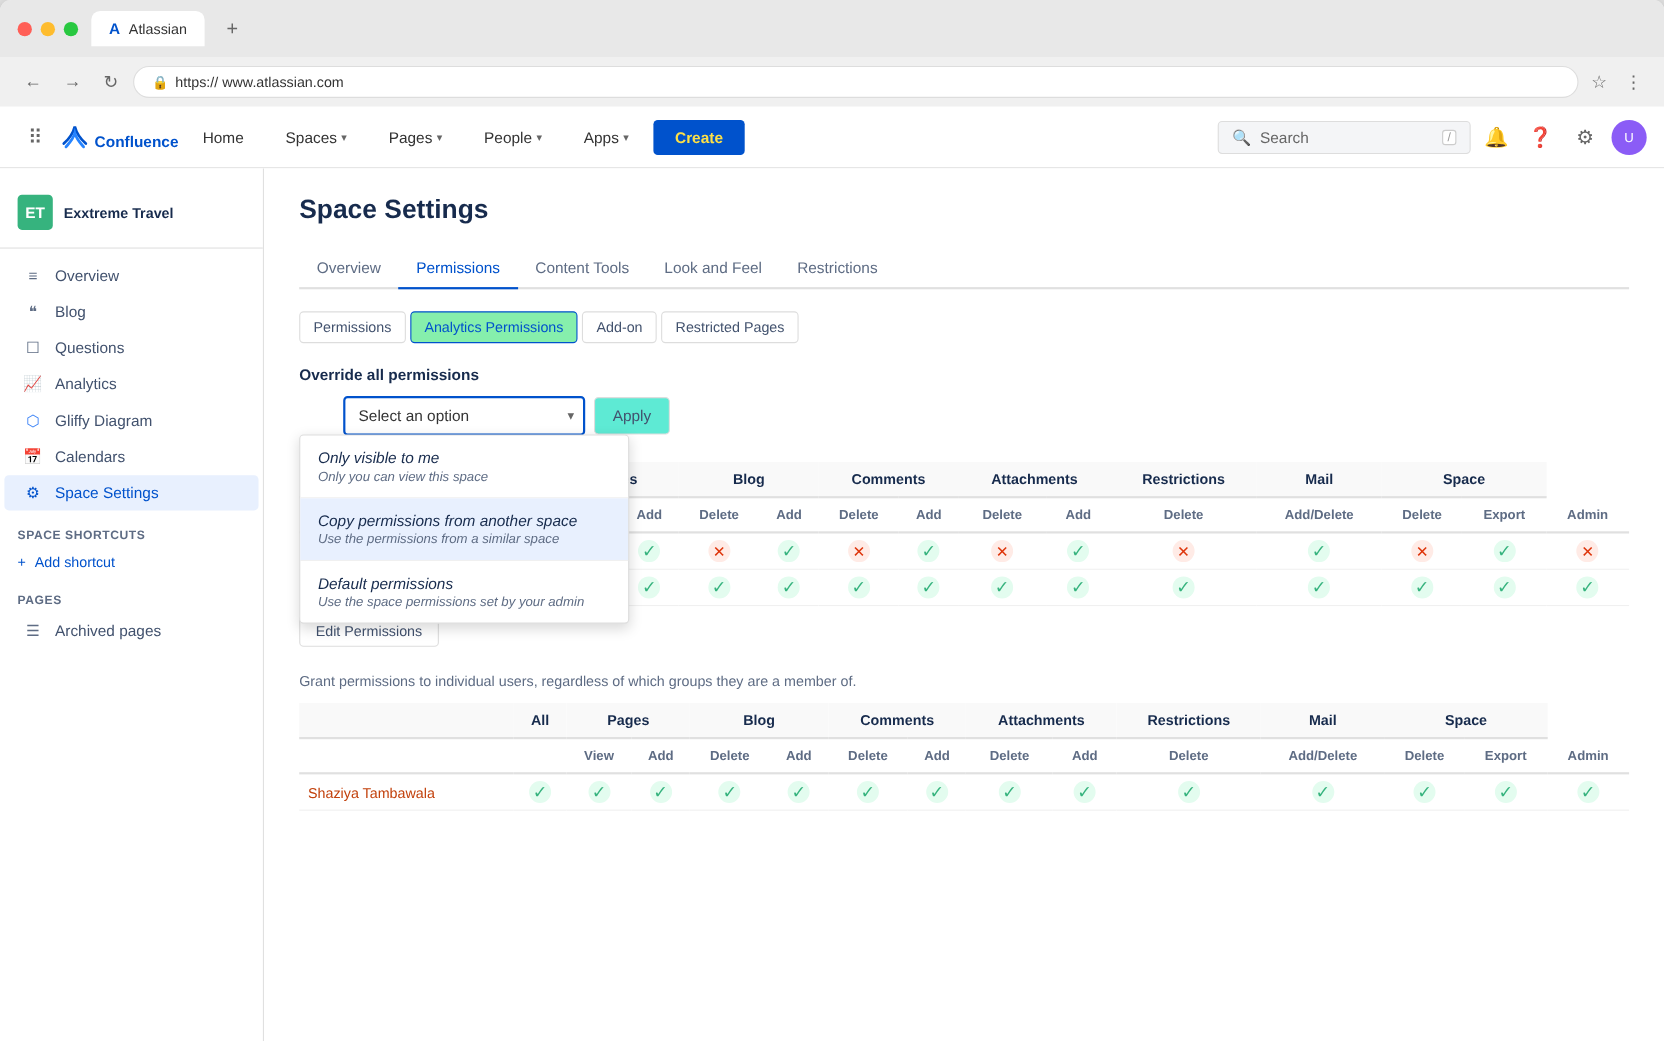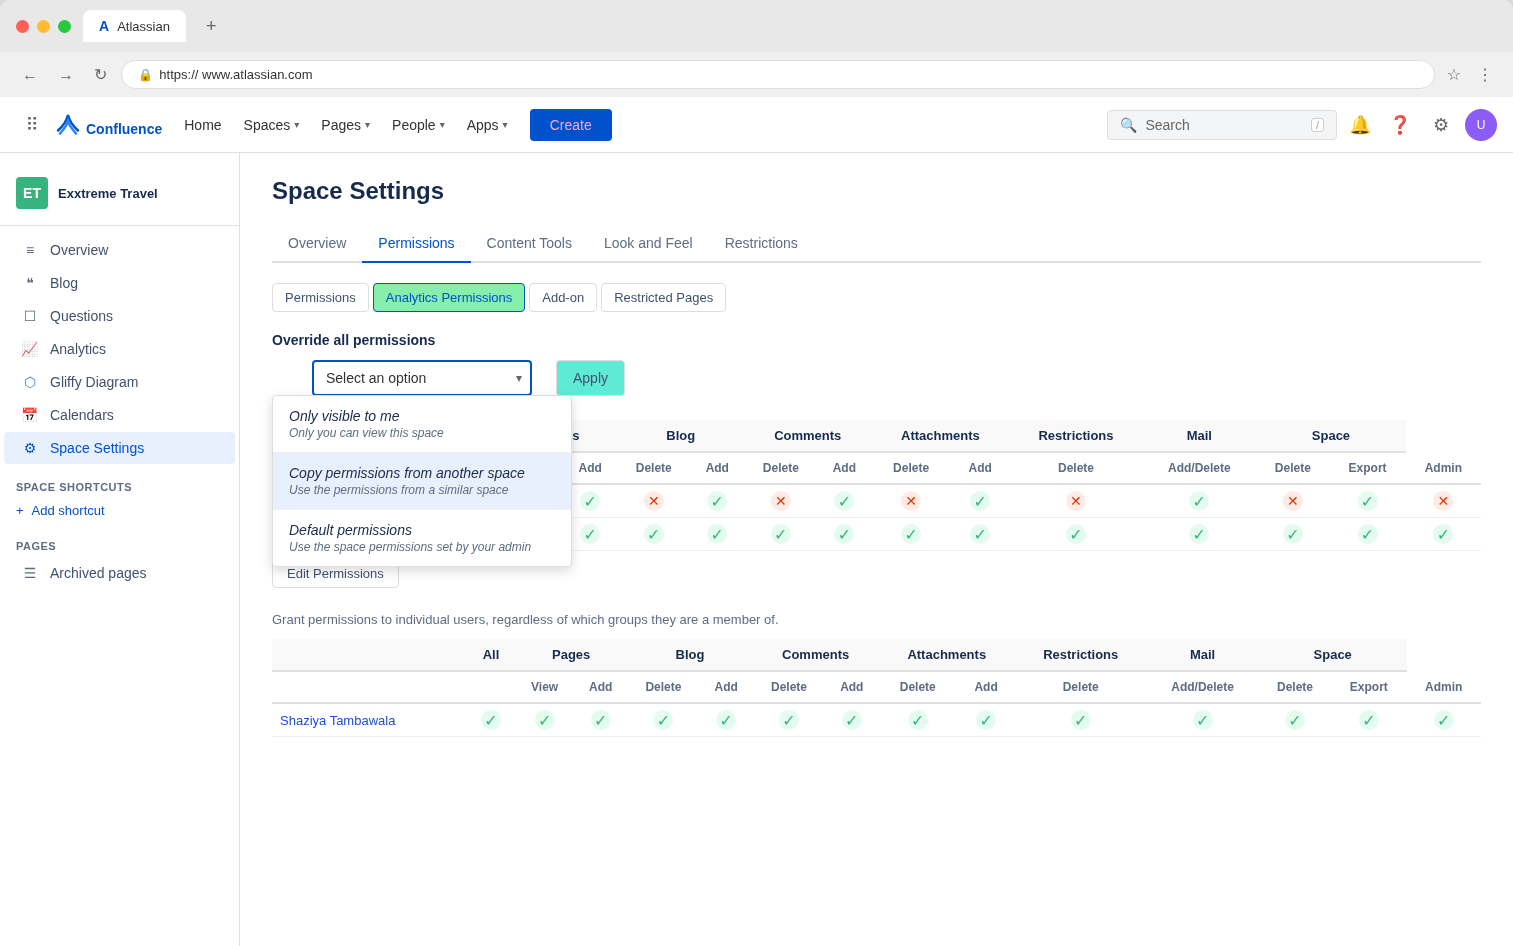--- a/index.html
+++ b/index.html
@@ -23,24 +23,24 @@
     .browser-action-btn { background: none; border: none; cursor: pointer; color: #666; font-size: 16px; padding: 4px; }
 
     
     .app { background: #fff; display: flex; flex-direction: column; height: calc(946px - 80px); }
 
     
     .topnav { background: #fff; border-bottom: 1px solid #e0e0e0; padding: 0 16px; display: flex; align-items: center; height: 56px; gap: 4px; }
     .nav-grid-icon { color: #666; font-size: 20px; margin-right: 4px; cursor: pointer; }
     .confluence-logo { display: flex; align-items: flex-end; gap: 6px; color: #0052CC; font-weight: 600; font-size: 14px; text-decoration: none; margin-right: 8px; }
     .confluence-logo svg { width: 24px; height: 24px; }
-    .nav-links { display: flex; align-items: center; gap: 2px; }
+    .nav-links { display: flex; align-items: center; gap: 18px; }
     .nav-link { padding: 8px 10px; color: #333; text-decoration: none; font-size: 14px; border-radius: 4px; display: flex; align-items: center; gap: 4px; cursor: pointer; }
     .nav-link .chevron { font-size: 10px; color: #666; }
-    .create-btn { background: #0052CC; color: #f9a8d4; border: none; border-radius: 4px; padding: 8px 20px; font-size: 14px; font-weight: 400; cursor: pointer; margin-left: 8px; }
+    .create-btn { background: #0052CC; color: #fde047; border: none; border-radius: 4px; padding: 8px 20px; font-size: 14px; font-weight: 700; cursor: pointer; margin-left: 8px; }
     .nav-right { margin-left: auto; display: flex; align-items: center; gap: 8px; }
     .search-box { background: #f4f5f7; border: 1px solid #ddd; border-radius: 4px; padding: 6px 12px; font-size: 14px; width: 230px; display: flex; align-items: center; gap: 8px; color: #666; cursor: text; }
     .search-shortcut { background: #fff; border: 1px solid #ccc; border-radius: 3px; padding: 0 4px; font-size: 11px; color: #999; margin-left: auto; }
     .icon-btn { background: none; border: none; cursor: pointer; color: #666; font-size: 18px; padding: 6px; border-radius: 50%; display: flex; align-items: center; justify-content: center; width: 32px; height: 32px; }
     .avatar { width: 32px; height: 32px; border-radius: 50%; background: #8B5CF6; display: flex; align-items: center; justify-content: center; color: white; font-size: 12px; cursor: pointer; }
 
     
     .content-layout { display: flex; flex: 1; overflow: hidden; }
 
     
@@ -65,42 +65,42 @@
     .tab.active { color: #0052CC; border-bottom: 2px solid #0052CC; font-weight: 500; }
 
     
     .sub-tab-bar { display: flex; gap: 4px; margin-bottom: 20px; }
     .sub-tab { padding: 6px 12px; color: #42526E; cursor: pointer; font-size: 13px; border: 1px solid #ddd; border-radius: 4px; background: #fff; }
     .sub-tab.active { background: #86efac; color: #0052CC; border-color: #0052CC; }
 
     
     .override-section { margin-bottom: 24px; }
     .override-title { font-size: 14px; font-weight: 600; color: #172B4D; margin-bottom: 12px; }
-    .override-row { display: flex; gap: 24px; position: relative; padding-left: 40px; }
+    .override-row { display: flex; align-items: center; gap: 8px; position: relative; padding-left: 40px; }
     .select-wrapper { position: relative; width: 220px; }
     .select-dropdown { width: 100%; padding: 8px 32px 8px 12px; border: 2px solid #0052CC; border-radius: 4px; font-size: 14px; color: #333; background: #fff; appearance: none; cursor: pointer; }
     .select-arrow { position: absolute; right: 10px; top: 50%; transform: translateY(-50%); color: #666; pointer-events: none; font-size: 12px; }
     .apply-btn { padding: 8px 16px; background: #5eead4; border: 1px solid #ddd; border-radius: 4px; font-size: 14px; color: #42526E; cursor: pointer; }
 
     
     .dropdown-menu { position: absolute; top: 100%; left: 0; width: 300px; background: #fff; border: 1px solid #ddd; border-radius: 4px; box-shadow: 0 4px 12px rgba(0,0,0,0.15); z-index: 100; margin-top: 2px; }
     .dropdown-item { padding: 12px 16px; cursor: pointer; border-bottom: 1px solid #f0f0f0; }
     .dropdown-item:last-child { border-bottom: none; }
     .dropdown-item.highlighted { background: #e8f0fe; }
     .dropdown-item-title { font-size: 14px; color: #172B4D; font-weight: 500; margin-bottom: 2px; }
     .dropdown-item-desc { font-size: 12px; color: #5E6C84; }
 
     
     .section-title { font-size: 16px; font-weight: 600; color: #172B4D; margin-bottom: 4px; }
     .section-desc { font-size: 13px; color: #5E6C84; margin-bottom: 12px; }
     .permissions-table { width: 100%; border-collapse: collapse; font-size: 12px; }
     .permissions-table th { padding: 8px 6px; text-align: center; color: #5E6C84; font-weight: 600; border-bottom: 2px solid #e0e0e0; white-space: nowrap; }
     .permissions-table th.section-header { color: #172B4D; font-size: 13px; }
     .permissions-table td { padding: 6px 6px; text-align: center; border-bottom: 1px solid #f0f0f0; }
-    .permissions-table td.name-cell { text-align: left; padding-left: 8px; color: #1d4ed8; font-size: 13px; }
+    .permissions-table td.name-cell { text-align: left; padding-left: 8px; color: #c2410c; font-size: 13px; }
     .check-green { color: #36B37E; font-size: 16px; display: inline-flex; align-items: center; justify-content: center; background: #E3FCEF; border-radius: 50%; width: 20px; height: 20px; }
     .check-red { color: #DE350B; font-size: 14px; display: inline-flex; align-items: center; justify-content: center; background: #FFEBE6; border-radius: 50%; width: 20px; height: 20px; }
     .edit-perms-btn { padding: 6px 14px; background: #fff; border: 1px solid #ddd; border-radius: 4px; font-size: 13px; color: #42526E; cursor: pointer; margin-top: 8px; }
     .col-group-header { background: #f9f9f9; }
   </style>
 </head>
 <body>
 
 <div class="browser-chrome">
 

